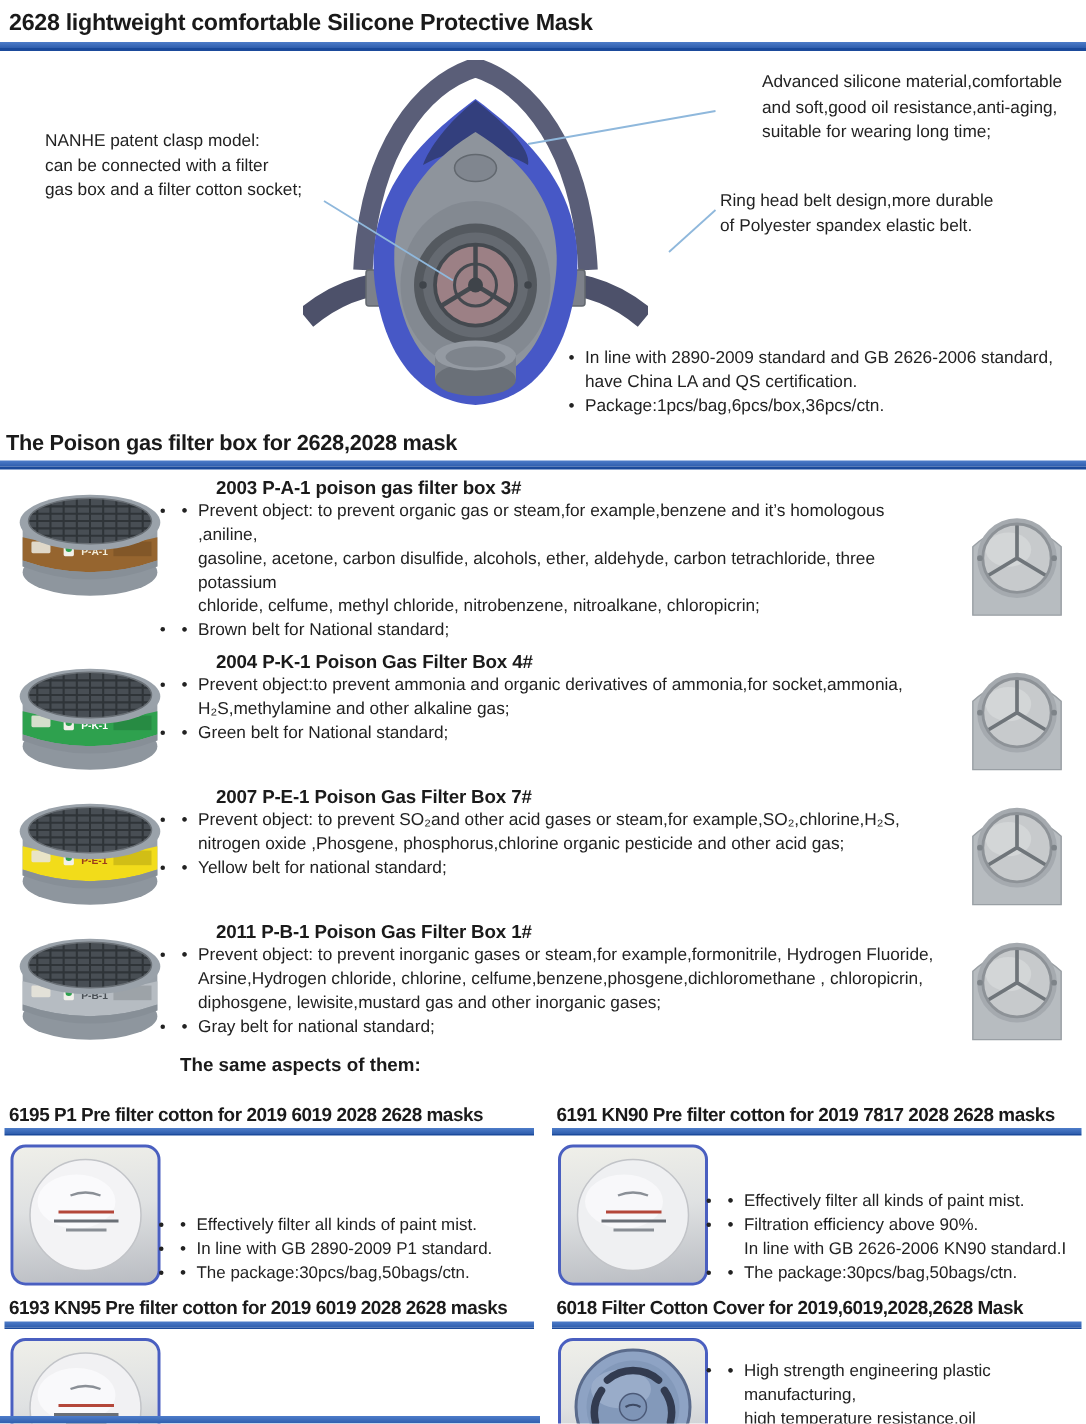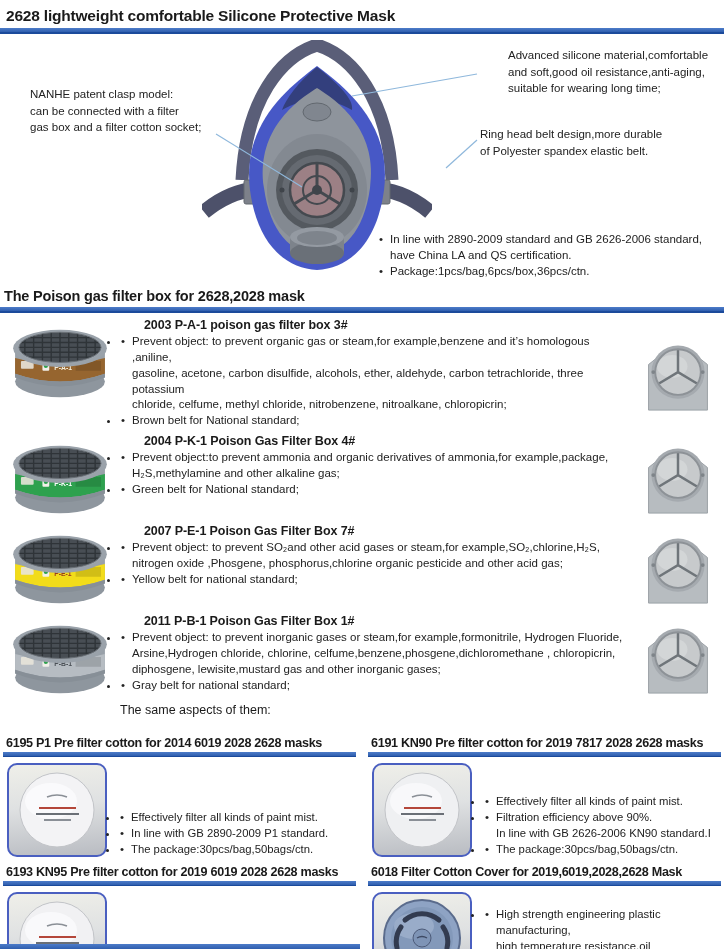--- a/index.html
+++ b/index.html
@@ -27,21 +27,21 @@
   .blist li { position:relative; padding-left:12px; font-size:11.5px; line-height:1.38; color:#222; }
   .blist li::before { content:"\2022"; position:absolute; left:1px; top:0; font-size:11.5px; }
 
   
   .prow { display:flex; align-items:flex-start; margin-top:5px; }
   .cart-col { width:120px; display:flex; justify-content:center; padding-top:3px; flex:none; }
   .ptext { flex:1; padding-right:4px; }
   .ptext h3 { font-size:12.5px; font-weight:bold; margin-bottom:2px; letter-spacing:-0.1px;margin-left:24px; }
   .socket-col { width:92px; flex:none; display:flex; justify-content:center; align-self:center; }
   .aspects { margin:4px 0 0 120px; }
-  .aspects h3 { font-size:12.5px; font-weight:normal; margin-bottom:17px; }
+  .aspects h3 { font-size:12.5px; font-weight:bold; margin-bottom:17px; }
 
   
   .cards { display:grid; grid-template-columns:1fr 1fr; column-gap:12px; row-gap:6px; margin-top:8px; padding:0 3px; }
   .card-title { font-size:12.6px; font-weight:bold; padding:2px 0 2px 3px; letter-spacing:-0.3px; }
   .card-bar { height:5px; background:linear-gradient(#4d7cc9,#2f5eae); border-bottom:1px solid #1b4a9b; }
   .card-body { display:flex; gap:12px; padding:6px 0 0 4px; align-items:flex-end; }
   .frame {
     width:100px; height:94px; flex:none; border:2px solid #4a5fc0; border-radius:10px;
     background:linear-gradient(175deg,#efefe9 0%,#dfe1e2 45%,#b9bcc2 100%);
     display:flex; align-items:center; justify-content:center;
@@ -198,21 +198,21 @@
       <g clip-path="url(#gc1)" stroke="#2f3438" stroke-width="1.4">
         <path d="M20,14 v28 M29,10 v34 M38,8 v38 M47,7 v40 M56,6 v42 M65,7 v40 M74,8 v38 M83,10 v34 M92,14 v28"></path>
         <path d="M14,17 h84 M14,22 h84 M14,27 h84 M14,32 h84 M14,37 h84"></path>
       </g>
       <ellipse cx="56" cy="27" rx="42" ry="15.5" fill="none" stroke="#6a7076" stroke-width="1"></ellipse>
     </svg>
   </div>
   <div class="ptext">
     <h3>2004 P-K-1 Poison Gas Filter Box 4#</h3>
     <ul class="blist">
-      <li class="ml">Prevent object:to prevent ammonia and organic derivatives of ammonia,for example,package,
+      <li class="ml">Prevent object:to prevent ammonia and organic derivatives of ammonia,for socket,ammonia,
 H₂S,methylamine and other alkaline gas;</li>
       <li class="ml">Green belt for National standard;</li>
     </ul>
   </div>
   <div class="socket-col">
     <svg width="72" height="76" viewBox="0 0 74 80">
       <path d="M6,30 Q37,2 68,30 L68,78 L6,78 Z" fill="#b7bcc0" stroke="#999fa4"></path>
       <circle cx="37" cy="38" r="28" fill="#a5aaaf"></circle>
       <circle cx="37" cy="38" r="24" fill="#c7cacc"></circle>
       <ellipse cx="31" cy="32" rx="16" ry="12" fill="#d6d8da" opacity="0.8"></ellipse>
@@ -317,21 +317,21 @@
   </div>
 </div>
 
 <div class="aspects">
   <h3>The same aspects of them:</h3>
 </div>
 
 <div class="cards">
 
   <div class="card">
-    <div class="card-title">6195 P1 Pre filter cotton for 2014 6019 2028 2628 masks</div>
+    <div class="card-title">6195 P1 Pre filter cotton for 2019 6019 2028 2628 masks</div>
     <div class="card-bar"></div>
     <div class="card-body">
       <div class="frame">
         <svg width="92" height="86" viewBox="0 0 92 86">
           <circle cx="46" cy="43" r="37" fill="#f3f3f5" stroke="#c2c4c8"></circle>
           <ellipse cx="40" cy="34" rx="26" ry="18" fill="#fafafc"></ellipse>
           <path d="M36,30 q10,-4 20,0" stroke="#8a8f96" stroke-width="1.6" fill="none"></path>
           <rect x="28" y="40" width="37" height="2" fill="#b4473a"></rect>
           <rect x="25" y="46" width="43" height="2" fill="#6a6f76"></rect>
           <rect x="33" y="52" width="27" height="2" fill="#8a8f96"></rect>

